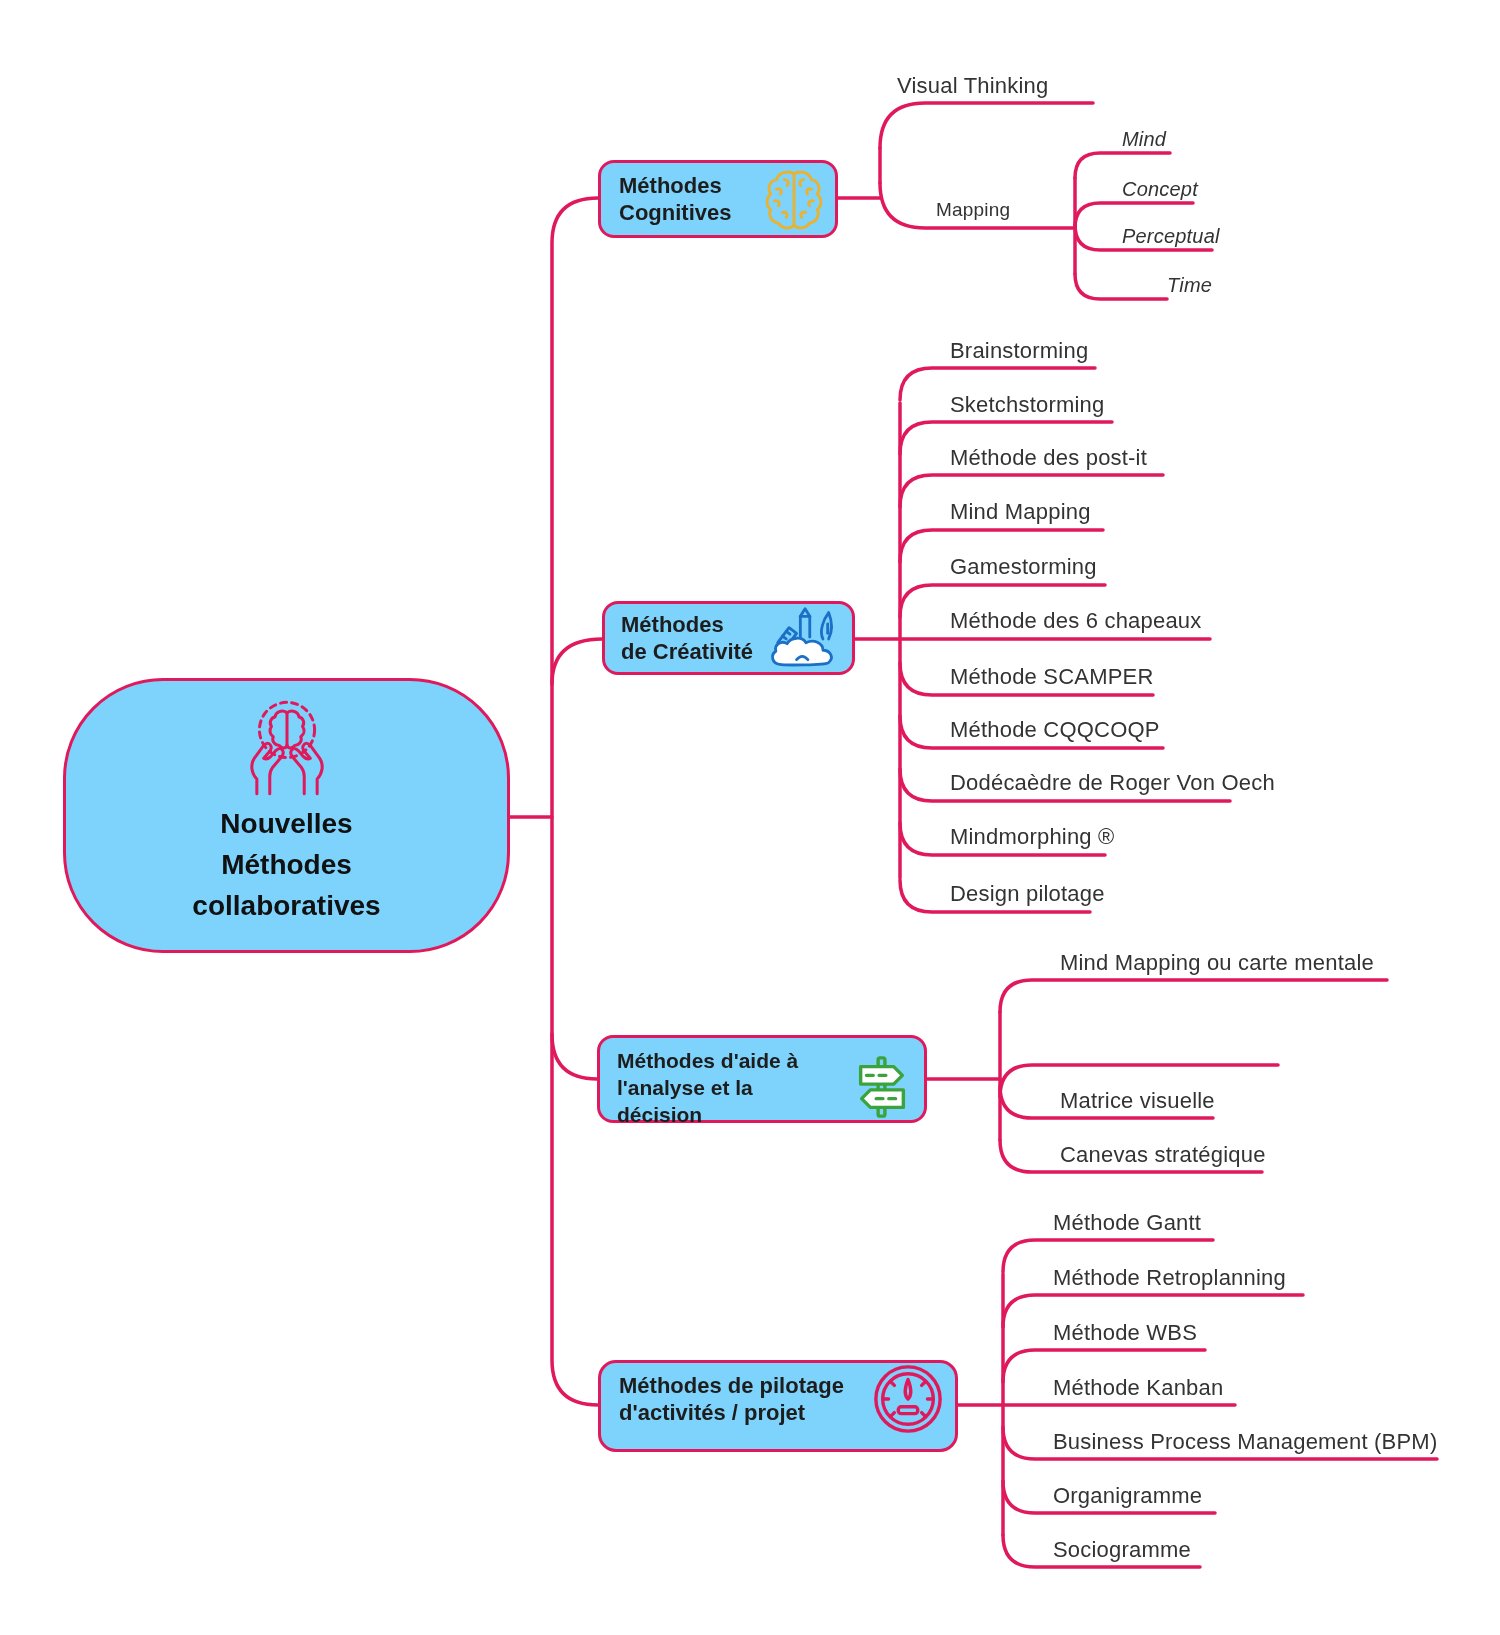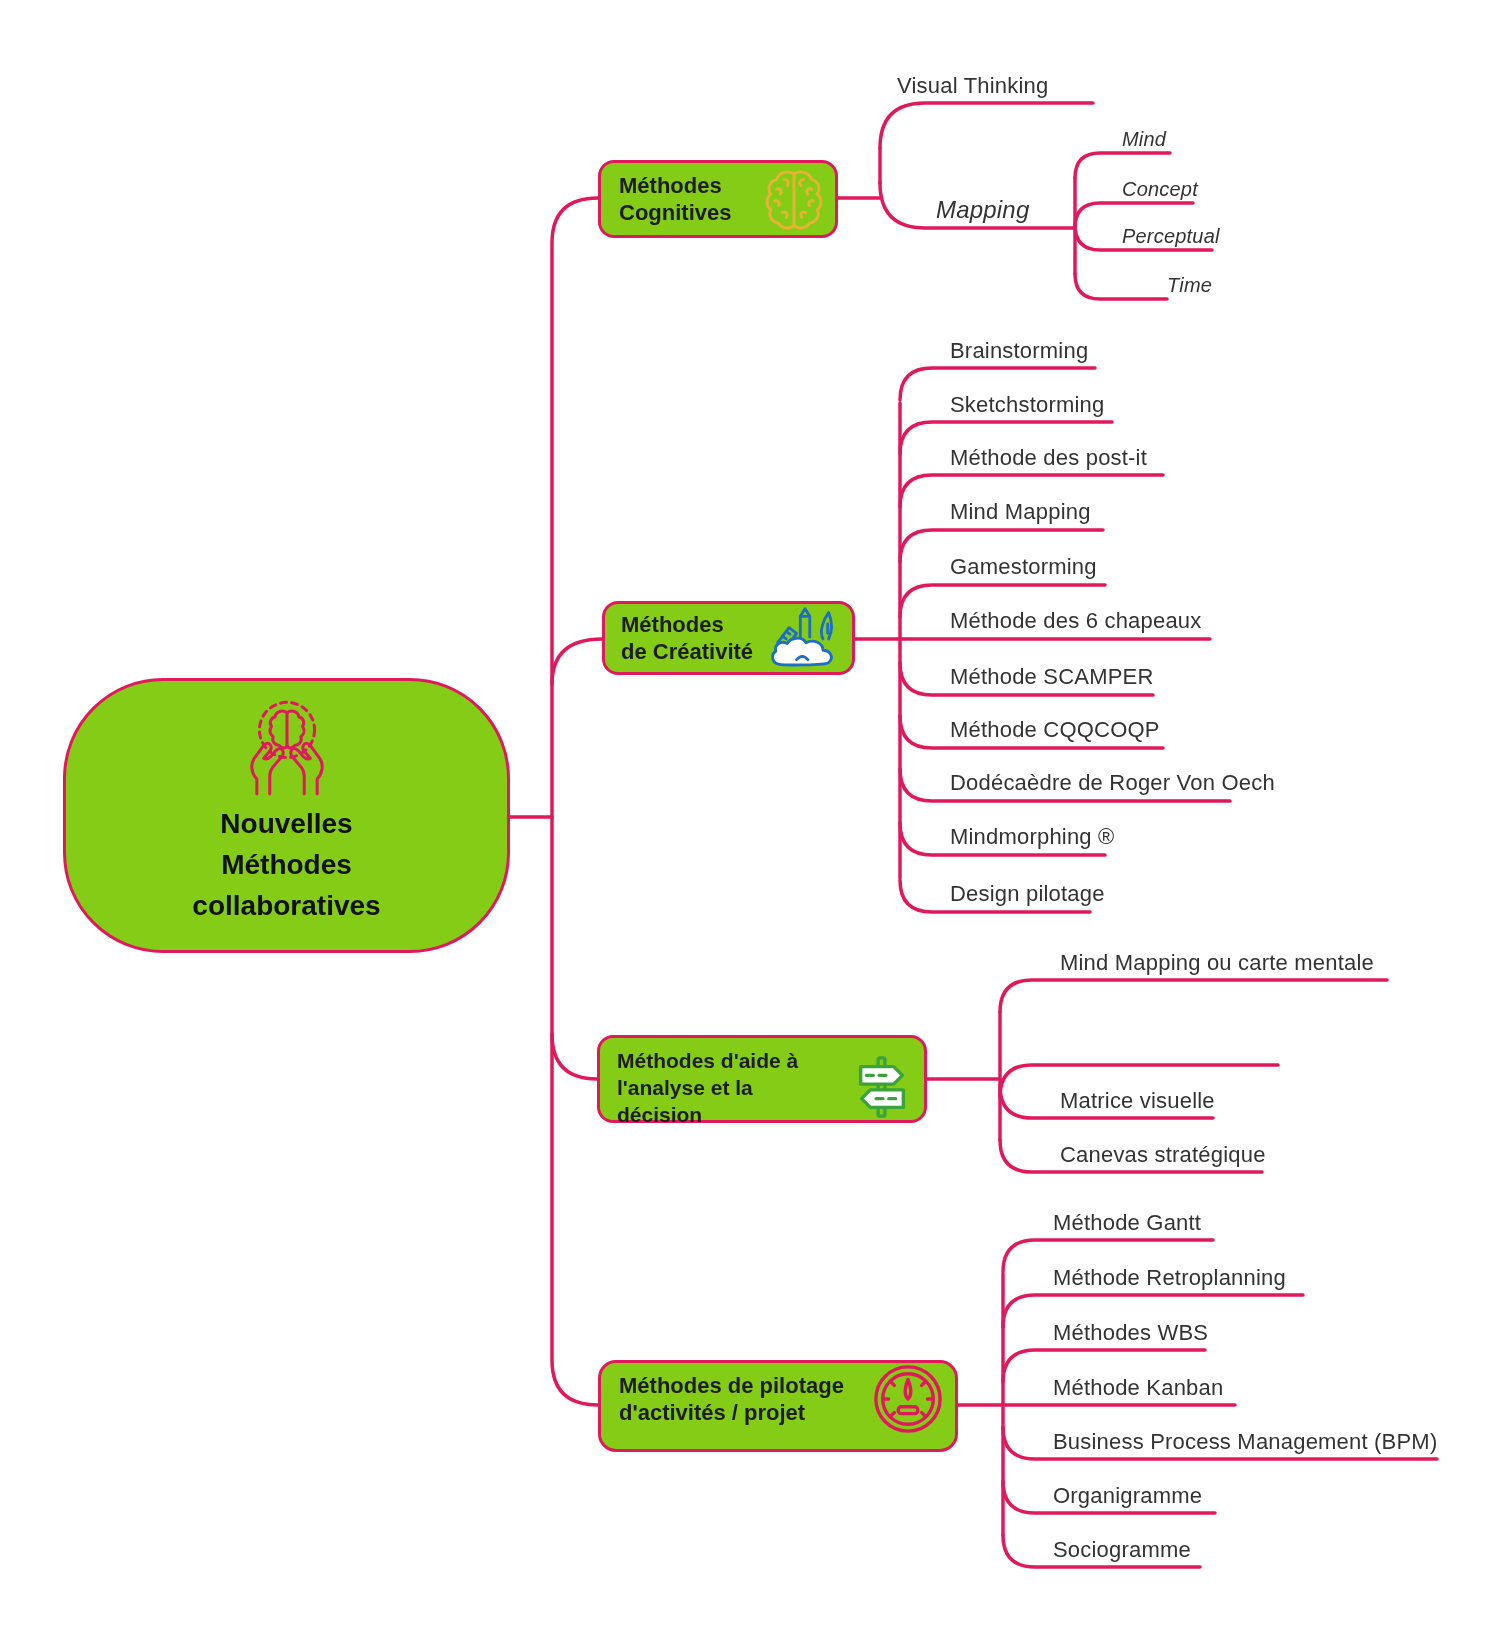--- a/index.html
+++ b/index.html
@@ -11,38 +11,38 @@
     --tleaf:#333333;
   }
   html,body{margin:0;padding:0;background:#fff;}
   .canvas{
     position:relative;width:1500px;height:1635px;background:#ffffff;
     font-family:"Liberation Sans",sans-serif;overflow:hidden;
   }
   .wires{position:absolute;left:0;top:0;}
   .wires path{fill:none;stroke:var(--pink);stroke-width:3.5;stroke-linecap:round;}
   .node{
-    position:absolute;background:#84cc16;border:3.5px solid var(--pink);
+    position:absolute;background:#7dd3fc;border:3.5px solid var(--pink);
     display:flex;align-items:center;box-sizing:border-box;gap:8px;
   }
   .node .ttl{font-weight:bold;color:var(--tdark);font-size:22px;line-height:27px;flex:1 1 auto;}
   .node .ttl span{display:block;}
   .node svg{flex:0 0 auto;}
   .central{
     border-radius:100px;flex-direction:column;justify-content:flex-start;
     padding-top:16px;gap:4px;
   }
   .central .ctitle{font-weight:bold;color:#111;font-size:28px;line-height:41px;text-align:center;}
   .central .ctitle span{display:block;}
   .leaf{
     position:absolute;font-size:22px;line-height:27px;color:var(--tleaf);
     width:max-content;white-space:pre-line;letter-spacing:0.2px;
   }
   .leaf.it{font-style:italic;font-size:20px;}
-  .leaf.big{font-size:24px;font-style:italic;}
+  .leaf.big{font-size:19px;}
 </style>
 </head>
 <body>
 
 <div class="canvas">
 
   <svg class="wires" width="1500" height="1635" viewBox="0 0 1500 1635">
     <g>
       <path d="M 510 817 L 552 817"></path>
       <path d="M 598 198 Q 552 198 552 243 L 552 1360 Q 552 1405 598 1405"></path>
@@ -209,19 +209,19 @@
   <div class="leaf" style="left:950px;top:769px;">Dodécaèdre de Roger Von Oech</div>
   <div class="leaf" style="left:950px;top:823px;">Mindmorphing ®</div>
   <div class="leaf" style="left:950px;top:880px;">Design pilotage</div>
 
   <div class="leaf" style="left:1060px;top:949px;">Mind Mapping ou carte mentale</div>
   <div class="leaf" style="left:1060px;top:1087px;">Matrice visuelle</div>
   <div class="leaf" style="left:1060px;top:1141px;">Canevas stratégique</div>
 
   <div class="leaf" style="left:1053px;top:1209px;">Méthode Gantt</div>
   <div class="leaf" style="left:1053px;top:1264px;">Méthode Retroplanning</div>
-  <div class="leaf" style="left:1053px;top:1319px;">Méthodes WBS</div>
+  <div class="leaf" style="left:1053px;top:1319px;">Méthode WBS</div>
   <div class="leaf" style="left:1053px;top:1374px;">Méthode Kanban</div>
   <div class="leaf" style="left:1053px;top:1428px;">Business Process Management (BPM)</div>
   <div class="leaf" style="left:1053px;top:1482px;">Organigramme</div>
   <div class="leaf" style="left:1053px;top:1536px;">Sociogramme</div>
 
 </div>
 
 </body></html>

